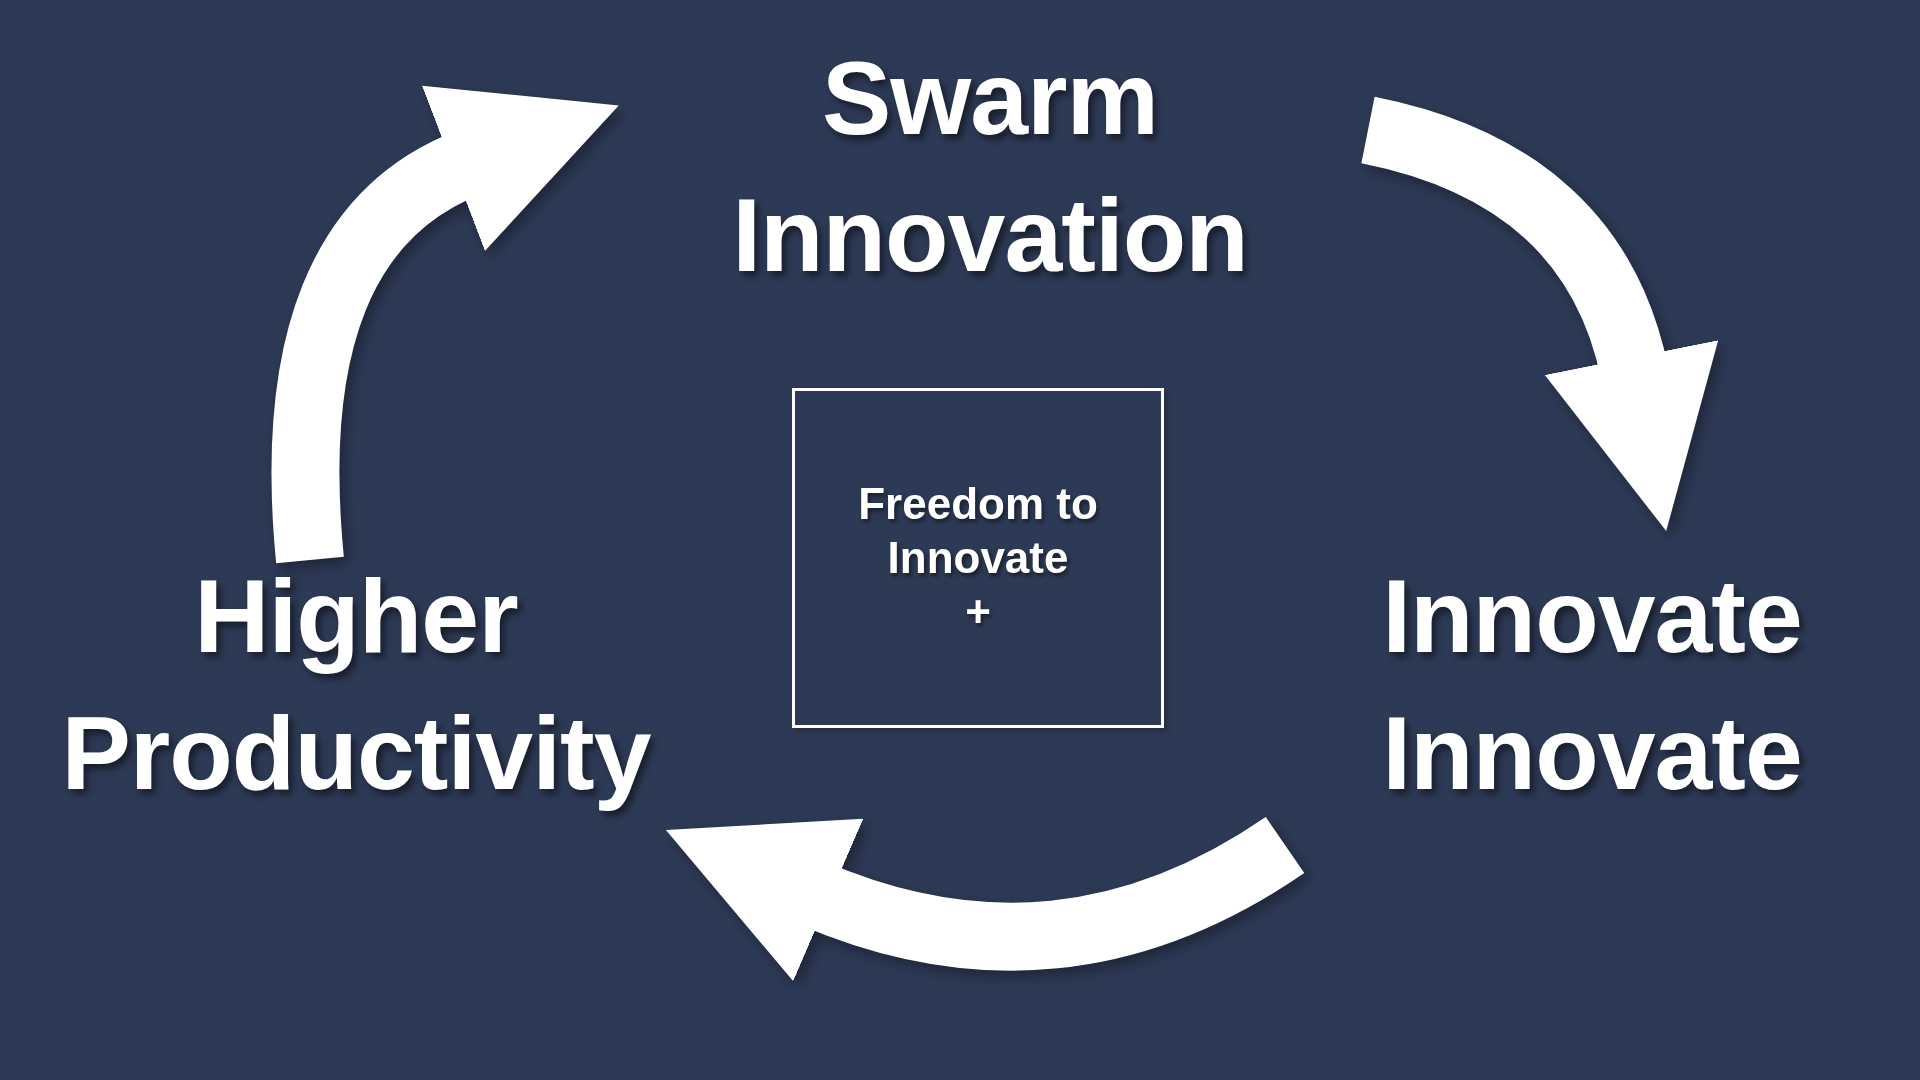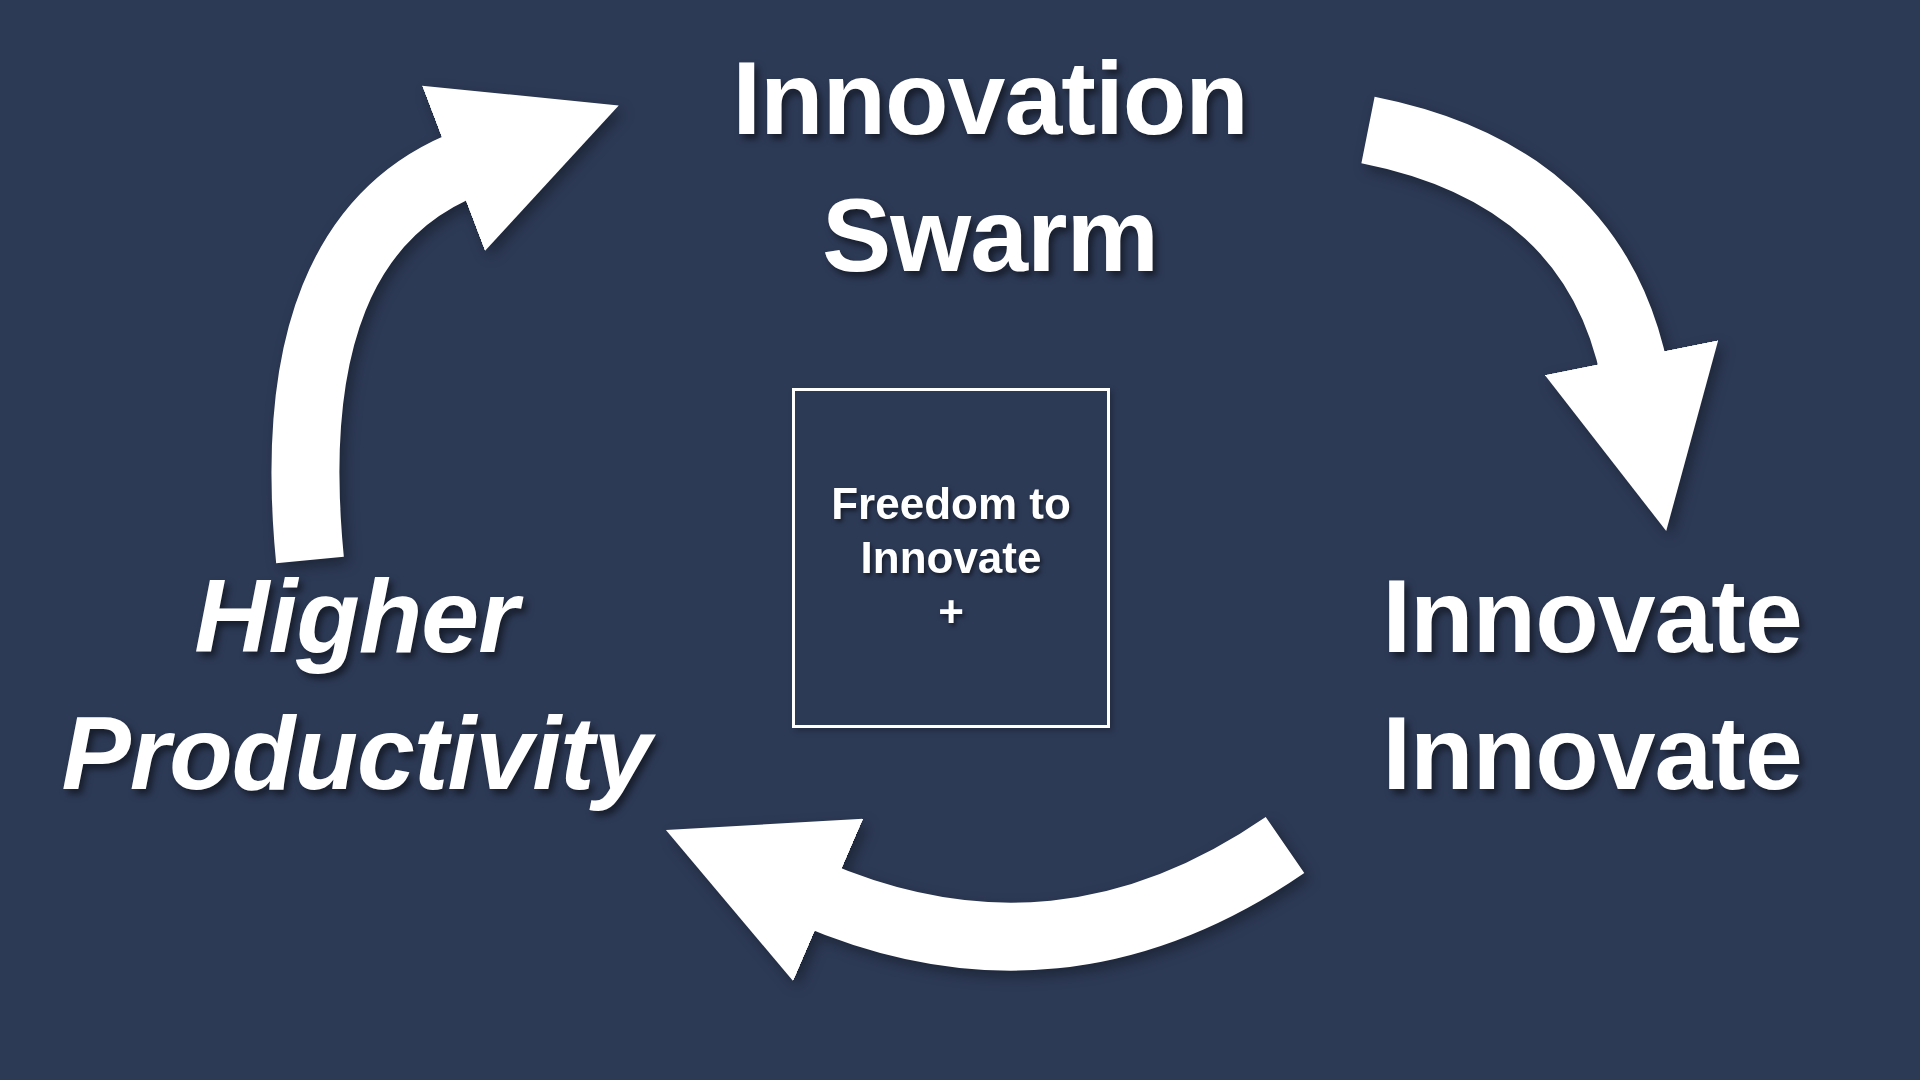--- a/index.html
+++ b/index.html
@@ -38,26 +38,26 @@
     font-weight: bold;
     font-size: 104px;
     line-height: 1.32;
     letter-spacing: -1px;
     text-align: center;
     text-shadow: 4px 5px 7px rgba(0, 0, 0, 0.5);
     white-space: nowrap;
   }
   .node-top   { left: 990px;  top: 30px;  }
   .node-right { left: 1592px; top: 548px; }
-  .node-left  { left: 356px;  top: 548px; font-style: italic; }
+  .node-left  { left: 356px;  top: 548px; }
   .center-box {
     position: absolute;
     left: 792px;
     top: 388px;
-    width: 318px;
+    width: 372px;
     height: 340px;
     box-sizing: border-box;
     border: 3px solid #ffffff;
     box-shadow: 3px 3px 6px rgba(0, 0, 0, 0.25);
     display: flex;
     flex-direction: column;
     justify-content: center;
     color: #ffffff;
     font-weight: bold;
     font-size: 44px;
@@ -77,22 +77,22 @@
       <marker id="arrowhead" markerUnits="strokeWidth" markerWidth="2.6" markerHeight="2.6" viewBox="0 0 10 10" refX="1" refY="5" orient="auto">
         <path d="M0,0 L10,5 L0,10 Z" fill="#ffffff"></path>
       </marker>
     </defs>
     <path class="arrow" d="M 310 560 Q 278 235 470 162" marker-end="url(#arrowhead)"></path>
     <path class="arrow" d="M 1368 130 Q 1595 175 1635 375" marker-end="url(#arrowhead)"></path>
     <path class="arrow" d="M 1285 845 Q 1060 1000 812 893" marker-end="url(#arrowhead)"></path>
   </svg>
 
   <div class="node node-top">
+    <div>Swarm</div>
     <div>Innovation</div>
-    <div>Swarm</div>
   </div>
 
   <div class="node node-right">
     <div>Innovate</div>
     <div>Innovate</div>
   </div>
 
   <div class="node node-left">
     <div>Higher</div>
     <div>Productivity</div>

